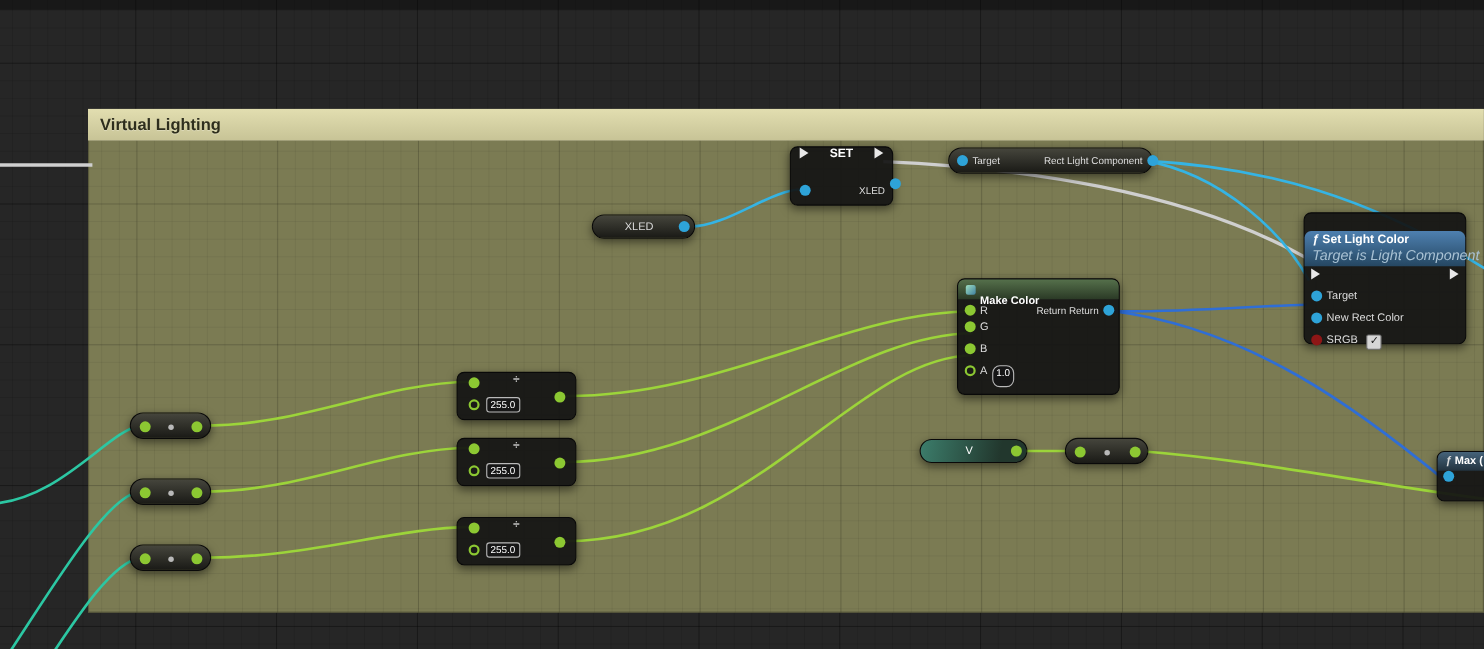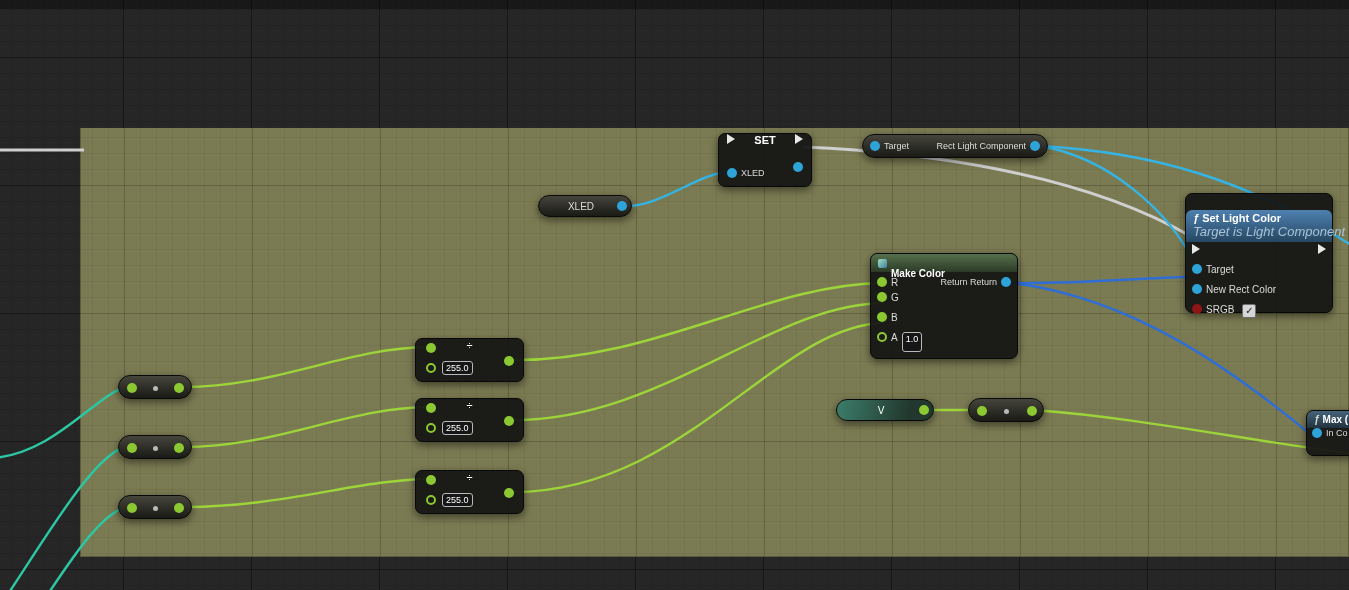--- a/index.html
+++ b/index.html
@@ -56,21 +56,21 @@
   .hdr-blue{background:linear-gradient(to bottom,#4e80b0,#254762);}
   .hdr-green{background:linear-gradient(to bottom,#55704b,#2b3a26);}
   .hdr-steel{background:linear-gradient(to bottom,#46637a,#22333f);}
   .ntitle{font-weight:bold;font-size:11px;color:#fff;white-space:nowrap;}
   .nsub{font-style:italic;font-size:13px;color:#a9c2d4;white-space:nowrap;}
   .fn{font-style:italic;font-weight:bold;margin-right:3px;}
 
   .row{display:flex;height:20px;padding:0 6px;gap:4px;}
   .row.spread{justify-content:space-between;}
   .lbl{font-size:10px;white-space:nowrap;}
-  .lbl.small{font-size:9px;}
+  .lbl.small{font-size:9px;margin-left:40px;}
 
   .pin{width:10px;height:10px;border-radius:50%;box-sizing:border-box;flex:0 0 auto;}
   .pin.blue{background:#2ea3d8;}
   .pin.green{background:#8cc832;}
   .pin.green-hollow{border:2px solid #8cc832;background:transparent;}
   .pin.red{background:#8e1616;}
   .pin.abs{position:absolute;}
   .exec{width:0;height:0;border-top:5px solid transparent;border-bottom:5px solid transparent;border-left:8px solid #e8e8e8;flex:0 0 auto;}
   .dot{position:absolute;width:5px;height:5px;border-radius:50%;background:#b9b9b9;}
 
@@ -85,20 +85,21 @@
   .checkbox::after{content:"✓";}
   .mc-icon{width:9px;height:9px;border-radius:2px;background:linear-gradient(135deg,#9fe0c0,#3f7f9f);display:inline-block;margin-right:4px;}
 </style>
 </head>
 <body>
 
 <div id="canvas">
   <div class="top-shade"></div>
 
   <div class="comment">
+    <div class="comment-title">Virtual Lighting</div>
     <div class="comment-body"></div>
   </div>
 
   <svg id="wires" width="1349" height="590" viewBox="0 0 1349 590">
 
     <path stroke-width="3" d="M -6 150 L 84 150" stroke="#cfcfcf"></path>
     <path stroke-width="3" d="M 803 147 C 920 152, 1080 172, 1192 237" stroke="#cfcfcf"></path>
 
     <path stroke-width="2.4" d="M 627 206 C 662 206, 700 172, 730 172" stroke="#35b4e4"></path>
     <path stroke-width="2.4" d="M 1040 146 C 1150 152, 1245 178, 1356 248" stroke="#35b4e4"></path>
@@ -191,21 +192,21 @@
       <span class="pin green"></span>
       <span class="lbl">G</span>
     </div>
     <div class="row">
       <span class="pin green"></span>
       <span class="lbl">B</span>
     </div>
     <div class="row">
       <span class="pin green-hollow"></span>
       <span class="lbl">A</span>
-      <span class="valbox" style="position:static;">1.0</span>
+      <span class="valbox" style="position:static;border-radius:7px;">1.0</span>
     </div>
   </div>
 
   <div class="node" style="left:415px;top:338px;width:109px;height:44px;">
     <span style="position:absolute;left:0;right:0;top:0;text-align:center;font-size:11px;color:#fff;">÷</span>
     <span class="pin green abs" style="left:10px;top:4px;"></span>
     <span class="pin green-hollow abs" style="left:10px;top:24px;"></span>
     <span class="valbox" style="left:26px;top:22px;">255.0</span>
     <span class="pin green abs" style="left:88px;top:17px;"></span>
   </div>

